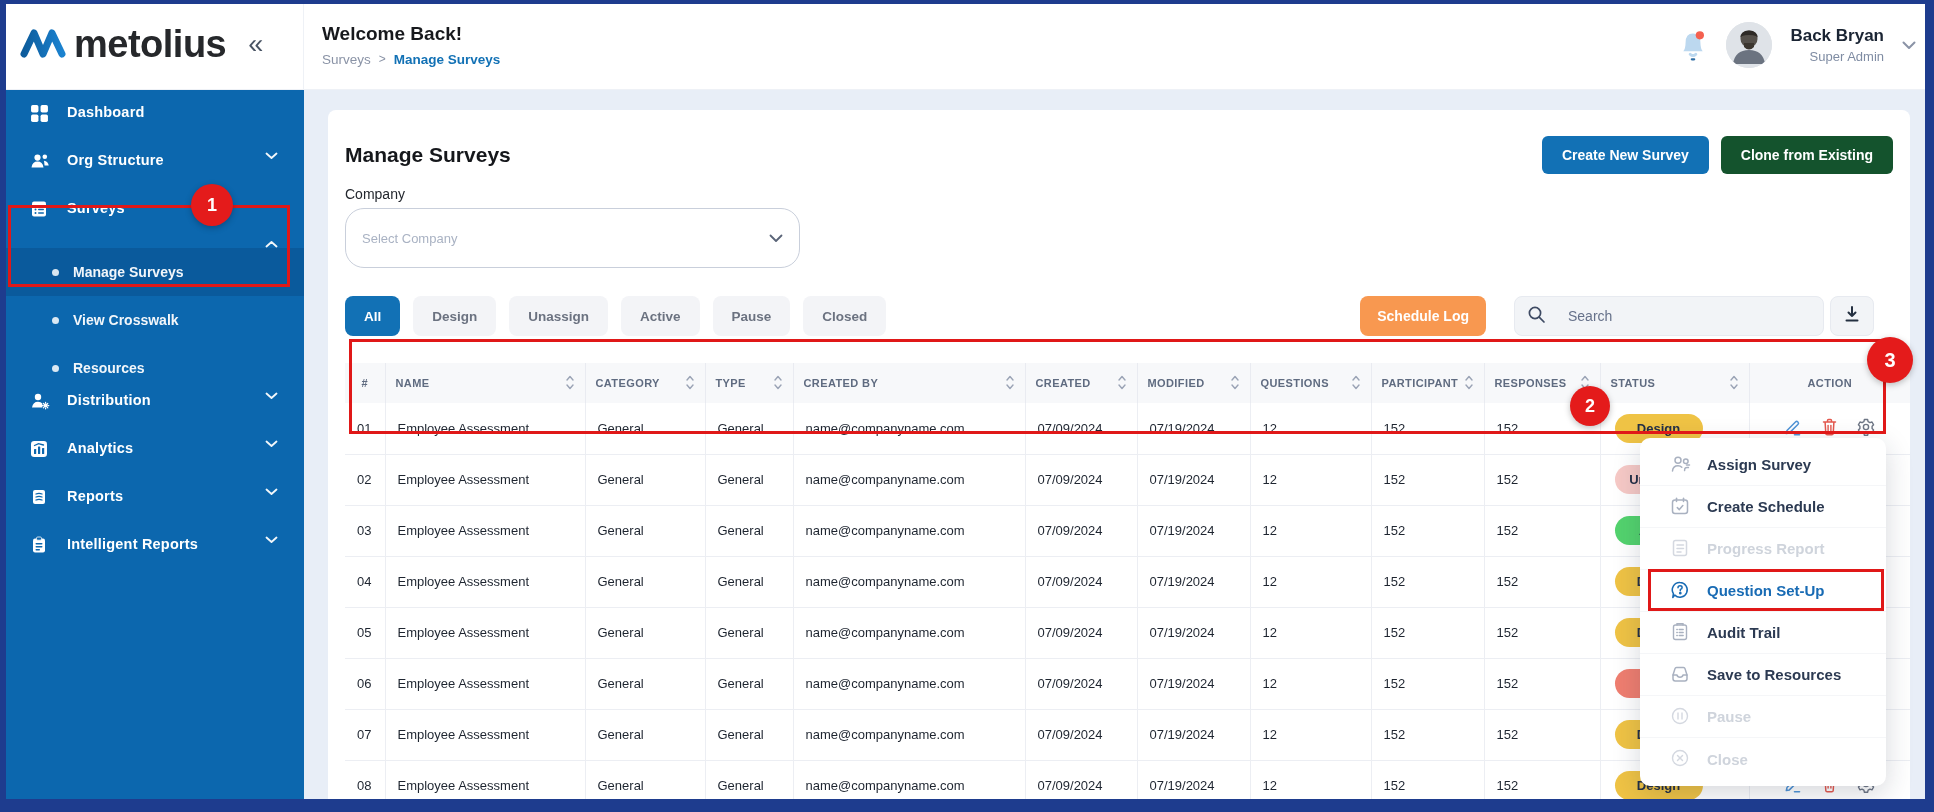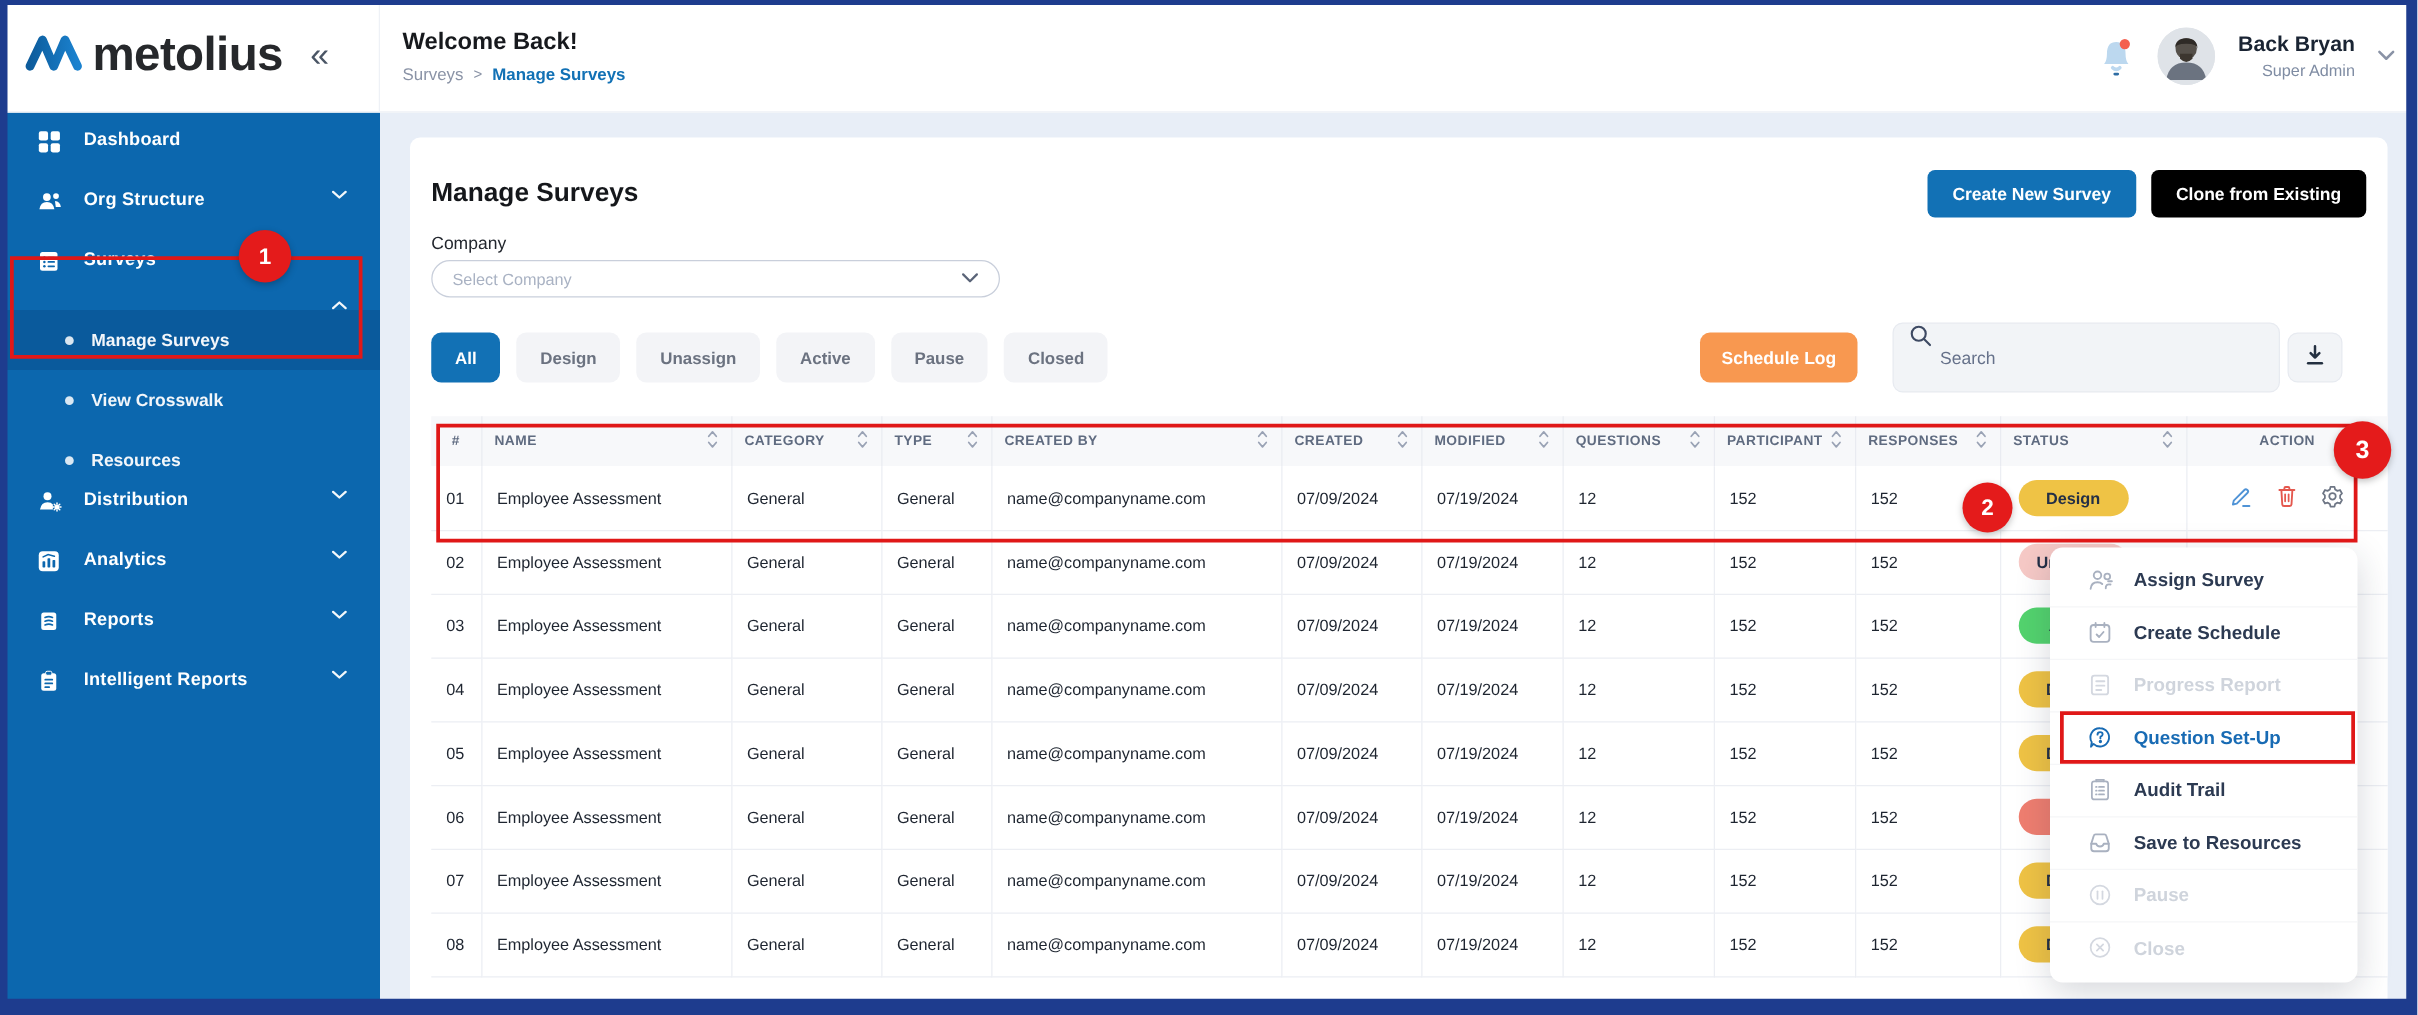--- a/index.html
+++ b/index.html
@@ -47,33 +47,33 @@
 
   
   .main { position:absolute; left:304px; top:90px; right:0; bottom:0; background:#e8eef7; z-index:3; }
   .card { position:absolute; left:24px; top:20px; width:1582px; height:760px; background:#fff; border-radius:8px; }
 
   .title-row { margin:26px 17px 0 17px; height:38px; display:flex; align-items:center; }
   .page-title { font-size:21px; font-weight:bold; color:#15171b; }
   .title-actions { margin-left:auto; display:flex; gap:12px; }
   .btn { height:38px; border:none; border-radius:6px; padding:0 20px; font-size:14px; font-weight:bold; color:#fff; font-family:inherit; cursor:pointer; }
   .btn-primary { background:#1271b5; }
-  .btn-dark { background:#000000; }
+  .btn-dark { background:#14532d; }
 
   .company-label { margin:12px 17px 0 17px; font-size:14px; color:#23272e; height:18px; }
-  .select { margin:4px 17px 0 17px; width:455px; height:30px; border:1px solid #c9cfdb; border-radius:19px; display:flex; align-items:center; padding:0 16px; cursor:pointer; }
+  .select { margin:4px 17px 0 17px; width:455px; height:60px; border:1px solid #c9cfdb; border-radius:19px; display:flex; align-items:center; padding:0 16px; cursor:pointer; }
   .select .ph { font-size:13px; color:#a9b2c3; flex:1; }
 
   .toolbar { margin:28px 0 0 17px; padding-right:36px; height:40px; display:flex; align-items:center; }
   .filters { display:flex; gap:13px; }
   .filter-btn { height:40px; padding:0 19px; border-radius:8px; background:#f3f4f7; border:none; color:#6b7280; font-size:13.5px; font-weight:bold; font-family:inherit; cursor:pointer; }
   .filter-btn.active { background:#1271b5; color:#fff; }
   .toolbar-right { margin-left:auto; display:flex; align-items:center; gap:6px; }
   .schedule-btn { height:40px; padding:0 17px; border:none; border-radius:8px; background:#f89850; color:#fff; font-size:14px; font-weight:bold; font-family:inherit; margin-right:22px; cursor:pointer; }
-  .search-box { width:310px; height:56px; background:#f2f4f7; border:1px solid #e7eaf0; border-radius:8px; display:flex; padding:0 12px; gap:6px; }
+  .search-box { width:310px; height:40px; background:#f2f4f7; border:1px solid #e7eaf0; border-radius:8px; display:flex; align-items:center; padding:0 12px; gap:22px; }
   .search-box input { border:none; background:transparent; outline:none; font-size:14px; color:#39445c; width:100%; font-family:inherit; }
   .search-box input::placeholder { color:#66718a; }
   .dl-btn { width:44px; height:40px; background:#f2f4f7; border:1px solid #e7eaf0; border-radius:8px; display:flex; align-items:center; justify-content:center; cursor:pointer; }
 
   
   table { margin:27px 0 0 17px; width:1565px; border-collapse:collapse; table-layout:fixed; }
   thead th { height:40px; background:#f7f8fa; font-size:11px; font-weight:bold; color:#5f6b80; letter-spacing:.4px; text-align:left; padding:0 10px; border-right:1px solid #e9ebf1; }
   thead th .th-inner { display:flex; align-items:center; justify-content:space-between; gap:4px; }
   thead th.center .th-inner { justify-content:center; }
   thead th:last-child { border-right:none; }

